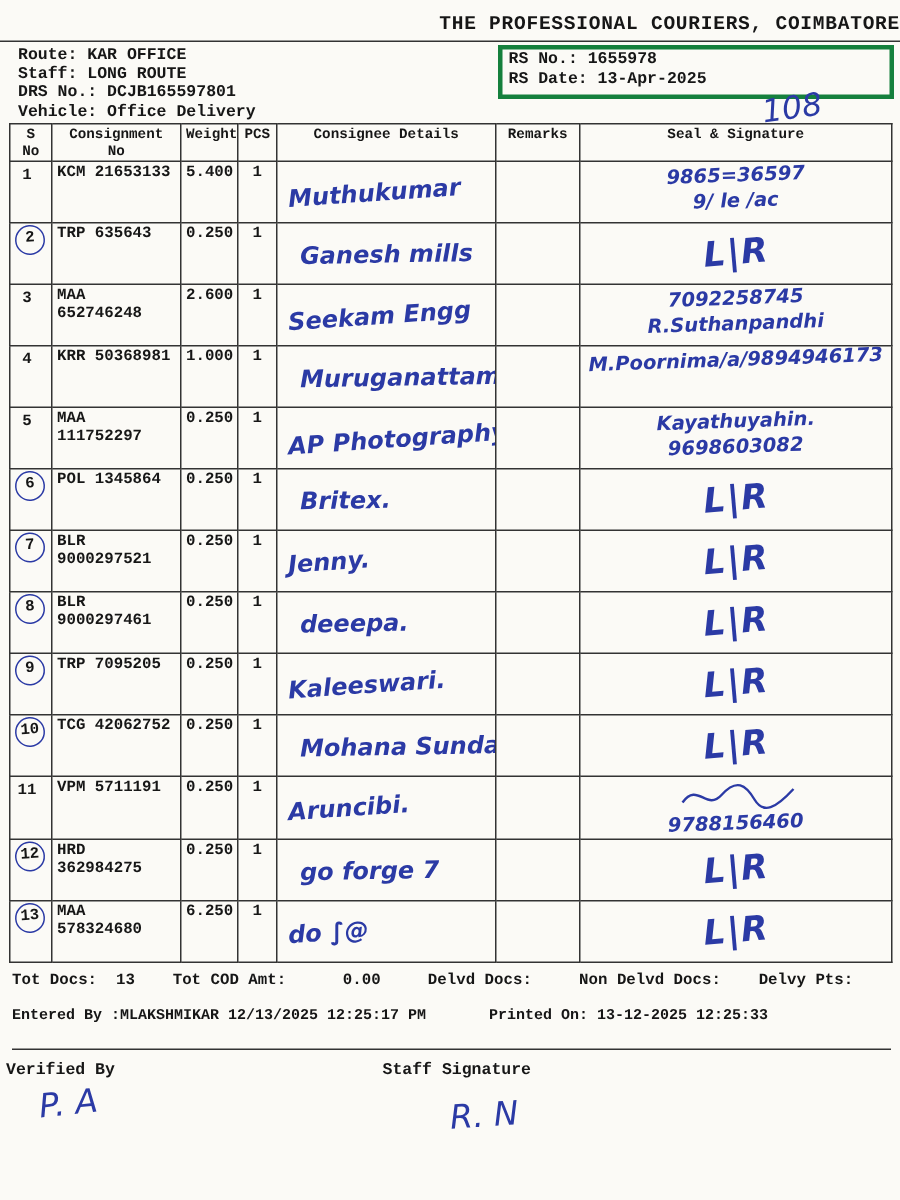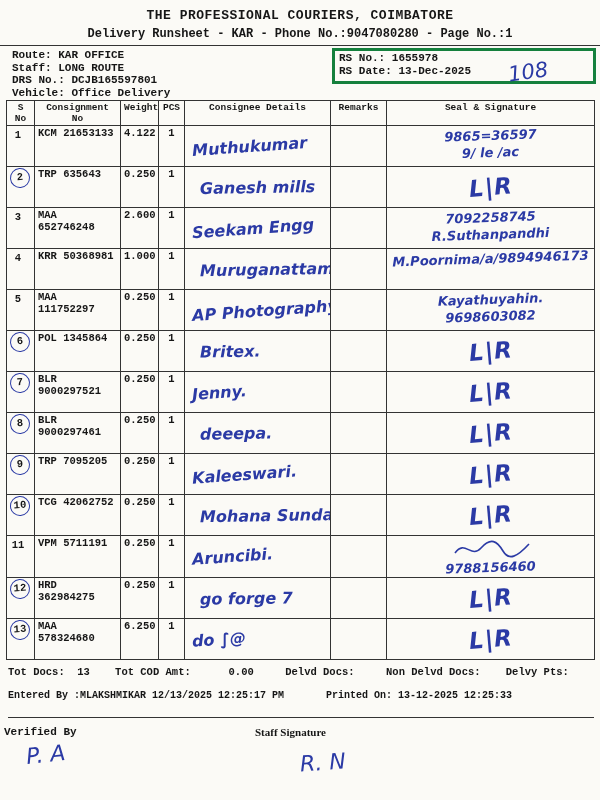--- a/index.html
+++ b/index.html
@@ -2,21 +2,21 @@
 <html><head>
 <meta charset="utf-8">
 <style>
   html,body{margin:0;padding:0;background:#d8d8d4;}
   .page{
     position:relative;width:600px;height:800px;margin:0 auto;
     background:#fbfaf6;color:#161616;overflow:hidden;
     font-family:"Liberation Mono","DejaVu Sans Mono",monospace;
   }
   
-  .hdr{padding-top:8px;text-align:center;border-bottom:1px solid #333;padding-bottom:4px;}
+  .hdr{padding-top:8px;text-align:right;border-bottom:1px solid #333;padding-bottom:4px;}
   .title{font-size:13px;font-weight:bold;letter-spacing:.5px;}
   .subtitle{font-size:12px;font-weight:bold;margin-top:4px;}
   
   .inforow{position:relative;height:52px;}
   .info-left{position:absolute;left:12px;top:3px;font-size:11px;font-weight:bold;line-height:12.5px;}
   .rs-box{
     position:absolute;right:4px;top:2px;width:250px;height:28px;
     border:3px solid #15803d;font-size:11px;font-weight:bold;line-height:13px;padding:1px 4px;
   }
   .top-note{position:absolute;right:52px;top:60px;font-size:21px;transform:rotate(-8deg);}
@@ -41,44 +41,43 @@
   .lr{display:inline-block;font-size:23px;font-weight:bold;margin-top:6px;transform:rotate(-5deg);letter-spacing:1px;}
   .sigline{font-size:13px;line-height:17px;transform:rotate(-2deg);white-space:nowrap;}
   .scribble{display:block;margin:2px auto 0 auto;}
   .scribble path{stroke:#2b3aa5;}
   
   .totals{margin:6px 6px 12px 8px;font-size:10.5px;font-weight:bold;white-space:pre;}
   .entered{margin:3px 6px 0 8px;font-size:10px;font-weight:bold;white-space:pre;border-bottom:1px solid #333;padding-bottom:16px;}
   .signoff{position:relative;margin-top:6px;height:90px;}
   .signoff-label{font-size:11px;font-weight:bold;}
   .v-label{position:absolute;left:4px;top:2px;}
-  .s-label{position:absolute;left:255px;top:2px;font-family:Liberation Serif, serif;}
+  .s-label{position:absolute;left:255px;top:2px;}
   .v-sign{position:absolute;left:26px;top:18px;font-size:22px;transform:rotate(-6deg);}
   .s-sign{position:absolute;left:300px;top:26px;font-size:22px;transform:rotate(-4deg);}
 </style>
 </head>
 <body>
 
 <div class="page">
 
   <div class="hdr">
     <div class="title">THE PROFESSIONAL COURIERS, COIMBATORE</div>
-    <div class="subtitle">Delivery Runsheet - KAR - Phone No.:9047080280 - Page No.:1</div>
   </div>
 
   <div class="inforow">
     <div class="info-left">
       <div>Route: KAR OFFICE</div>
       <div>Staff: LONG ROUTE</div>
       <div>DRS No.: DCJB165597801</div>
       <div>Vehicle: Office Delivery</div>
     </div>
     <div class="rs-box">
       <div>RS No.: 1655978</div>
-      <div>RS Date: 13-Dec-2025</div>
+      <div>RS Date: 13-Apr-2025</div>
     </div>
   </div>
 
   <div class="top-note hand">108</div>
 
   <table>
     <colgroup>
       <col class="c1">
         <col class="c2">
         <col class="c3">
@@ -95,21 +94,21 @@
         <th>PCS</th>
         <th>Consignee Details</th>
         <th>Remarks</th>
         <th>Seal &amp; Signature</th>
       </tr>
     </thead>
     <tbody>
     <tr>
       <td><span class="sno">1</span></td>
       <td>KCM 21653133</td>
-      <td class="c-wt">4.122</td>
+      <td class="c-wt">5.400</td>
       <td class="c-pcs">1</td>
       <td><span class="hand consignee">Muthukumar</span></td>
       <td></td>
       <td class="c-sig">
             <div class="hand sigline">9865=36597</div>
             <div class="hand sigline">9/ le /ac</div>
           </td>
     </tr>
 
     <tr>

